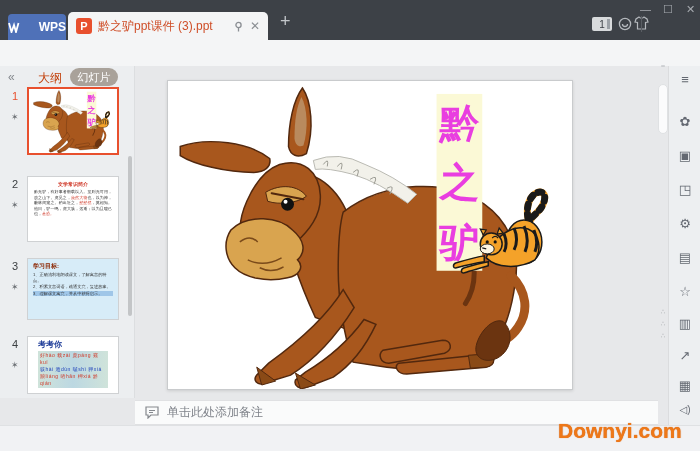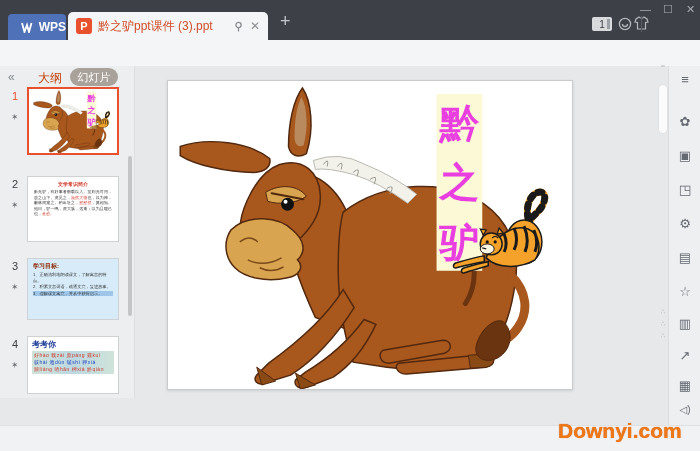--- a/index.html
+++ b/index.html
@@ -5,21 +5,21 @@
   * { margin:0; padding:0; box-sizing:border-box; }
   html,body { width:700px; height:451px; }
   body { font-family:"Liberation Sans","DejaVu Sans",sans-serif; overflow:hidden; }
   .app { position:relative; width:700px; height:451px; background:#e7e8ea; overflow:hidden; }
   .abs { position:absolute; }
 
   
   .titlebar { position:absolute; left:0; top:0; width:700px; height:40px; background:#3d4147; }
   .wps-btn { position:absolute; left:8px; top:14px; width:58px; height:26px; background:#4f71b8;
              border-radius:4px 4px 0 0; color:#fff; font-size:12px; font-weight:bold;
-             display:flex; align-items:center; justify-content:flex-end; gap:4px; }
+             display:flex; align-items:center; justify-content:space-between; gap:4px; }
   .doc-tab { position:absolute; left:68px; top:12px; width:200px; height:28px; background:#f4f5f6;
              border-radius:5px 5px 0 0; display:flex; align-items:center; padding:0 8px; gap:6px; }
   .p-icon { width:16px; height:16px; background:#e8502e; border-radius:3px; color:#fff; font-size:11px;
             font-weight:bold; display:flex; align-items:center; justify-content:center; flex:0 0 auto; }
   .tab-title { color:#cf4e28; font-size:12px; white-space:nowrap; overflow:hidden; flex:1 1 auto; }
   .tab-x { color:#8b8f94; font-size:12px; flex:0 0 auto; }
   .newtab { position:absolute; left:280px; top:12px; color:#c3c6ca; font-size:18px; line-height:18px; }
   .winctl { position:absolute; top:3px; color:#a7abb0; font-size:11px; }
   .acct { position:absolute; top:16px; color:#b4b8bd; }
   .badge1 { position:absolute; left:592px; top:17px; width:20px; height:14px; background:#d8dadc;
@@ -51,21 +51,21 @@
   .sb-scroll { position:absolute; left:128px; top:90px; width:4px; height:160px; background:#c3c5c7; border-radius:2px; }
 
   
   .th2-title { text-align:center; color:#d03a2a; font-size:5px; margin-top:4px; font-weight:bold; }
   .th2-body { font-size:4px; line-height:5.5px; color:#333; padding:2px 6px; text-align:justify; }
   .th2-body .rd { color:#d03a2a; }
   .th3 { background:#d7ecf8; width:100%; height:100%; padding:3px 5px; }
   .th3-title { color:#8b2500; font-size:6px; font-weight:bold; }
   .th3-line { font-size:4.2px; line-height:5.5px; color:#333; margin-top:1px; }
   .th3-line.hl { background:#9fc6e8; }
-  .th4 { width:100%; height:100%; padding:2px 4px; }
+  .th4 { width:100%; height:100%; padding:2px 10px; }
   .th4-title { color:#1f3d99; font-size:8px; font-weight:bold; }
   .th4-rows { margin-top:1px; background:linear-gradient(90deg,#cfe3da,#bcd8e2,#cfe3da); padding:1px 2px; }
   .th4-row { font-size:5px; line-height:7px; letter-spacing:0.5px; }
   .c-red { color:#d03a2a; } .c-blue { color:#2244bb; }
 
   
   .canvas { position:absolute; left:135px; top:66px; width:535px; height:334px; background:#e7e8ea; }
   .slide { position:absolute; left:32px; top:14px; width:406px; height:310px; background:#fff;
            border:1px solid #c9cbcd; box-shadow:0 1px 3px rgba(0,0,0,0.12); }
   .cv-thumbbar { position:absolute; left:523px; top:18px; width:10px; height:50px; background:#fbfbfc;
@@ -297,20 +297,27 @@
           <use href="#slideArt"></use>
         </svg>
     </div>
     <div class="cv-handle" style="top:-2px">＝</div>
     <div class="cv-thumbbar"></div>
     <div class="cv-dots" style="top:242px">∴</div>
     <div class="cv-dots" style="top:254px">∴</div>
     <div class="cv-dots" style="top:266px">∴</div>
   </div>
 
+  <div class="notesbar">
+    <svg style="margin-left:10px" width="14" height="13" viewBox="0 0 14 13">
+        <path d="M1,1 h12 v8 h-7 l-3,3 v-3 h-2 Z" fill="none" stroke="#85898e" stroke-width="1.2"></path>
+        <path d="M4,4.5 h6 M4,6.5 h4" stroke="#85898e" stroke-width="1"></path>
+      </svg>
+    <span class="notes-txt">单击此处添加备注</span>
+  </div>
 
   <div class="rtoolbar">
     <span class="rt-ic" style="top:6px">≡</span>
     <span class="rt-ic" style="top:48px">✿</span>
     <span class="rt-ic" style="top:82px">▣</span>
     <span class="rt-ic" style="top:116px">◳</span>
     <span class="rt-ic" style="top:150px">⚙</span>
     <span class="rt-ic" style="top:184px">▤</span>
     <span class="rt-ic" style="top:218px">☆</span>
     <span class="rt-ic" style="top:250px">▥</span>

